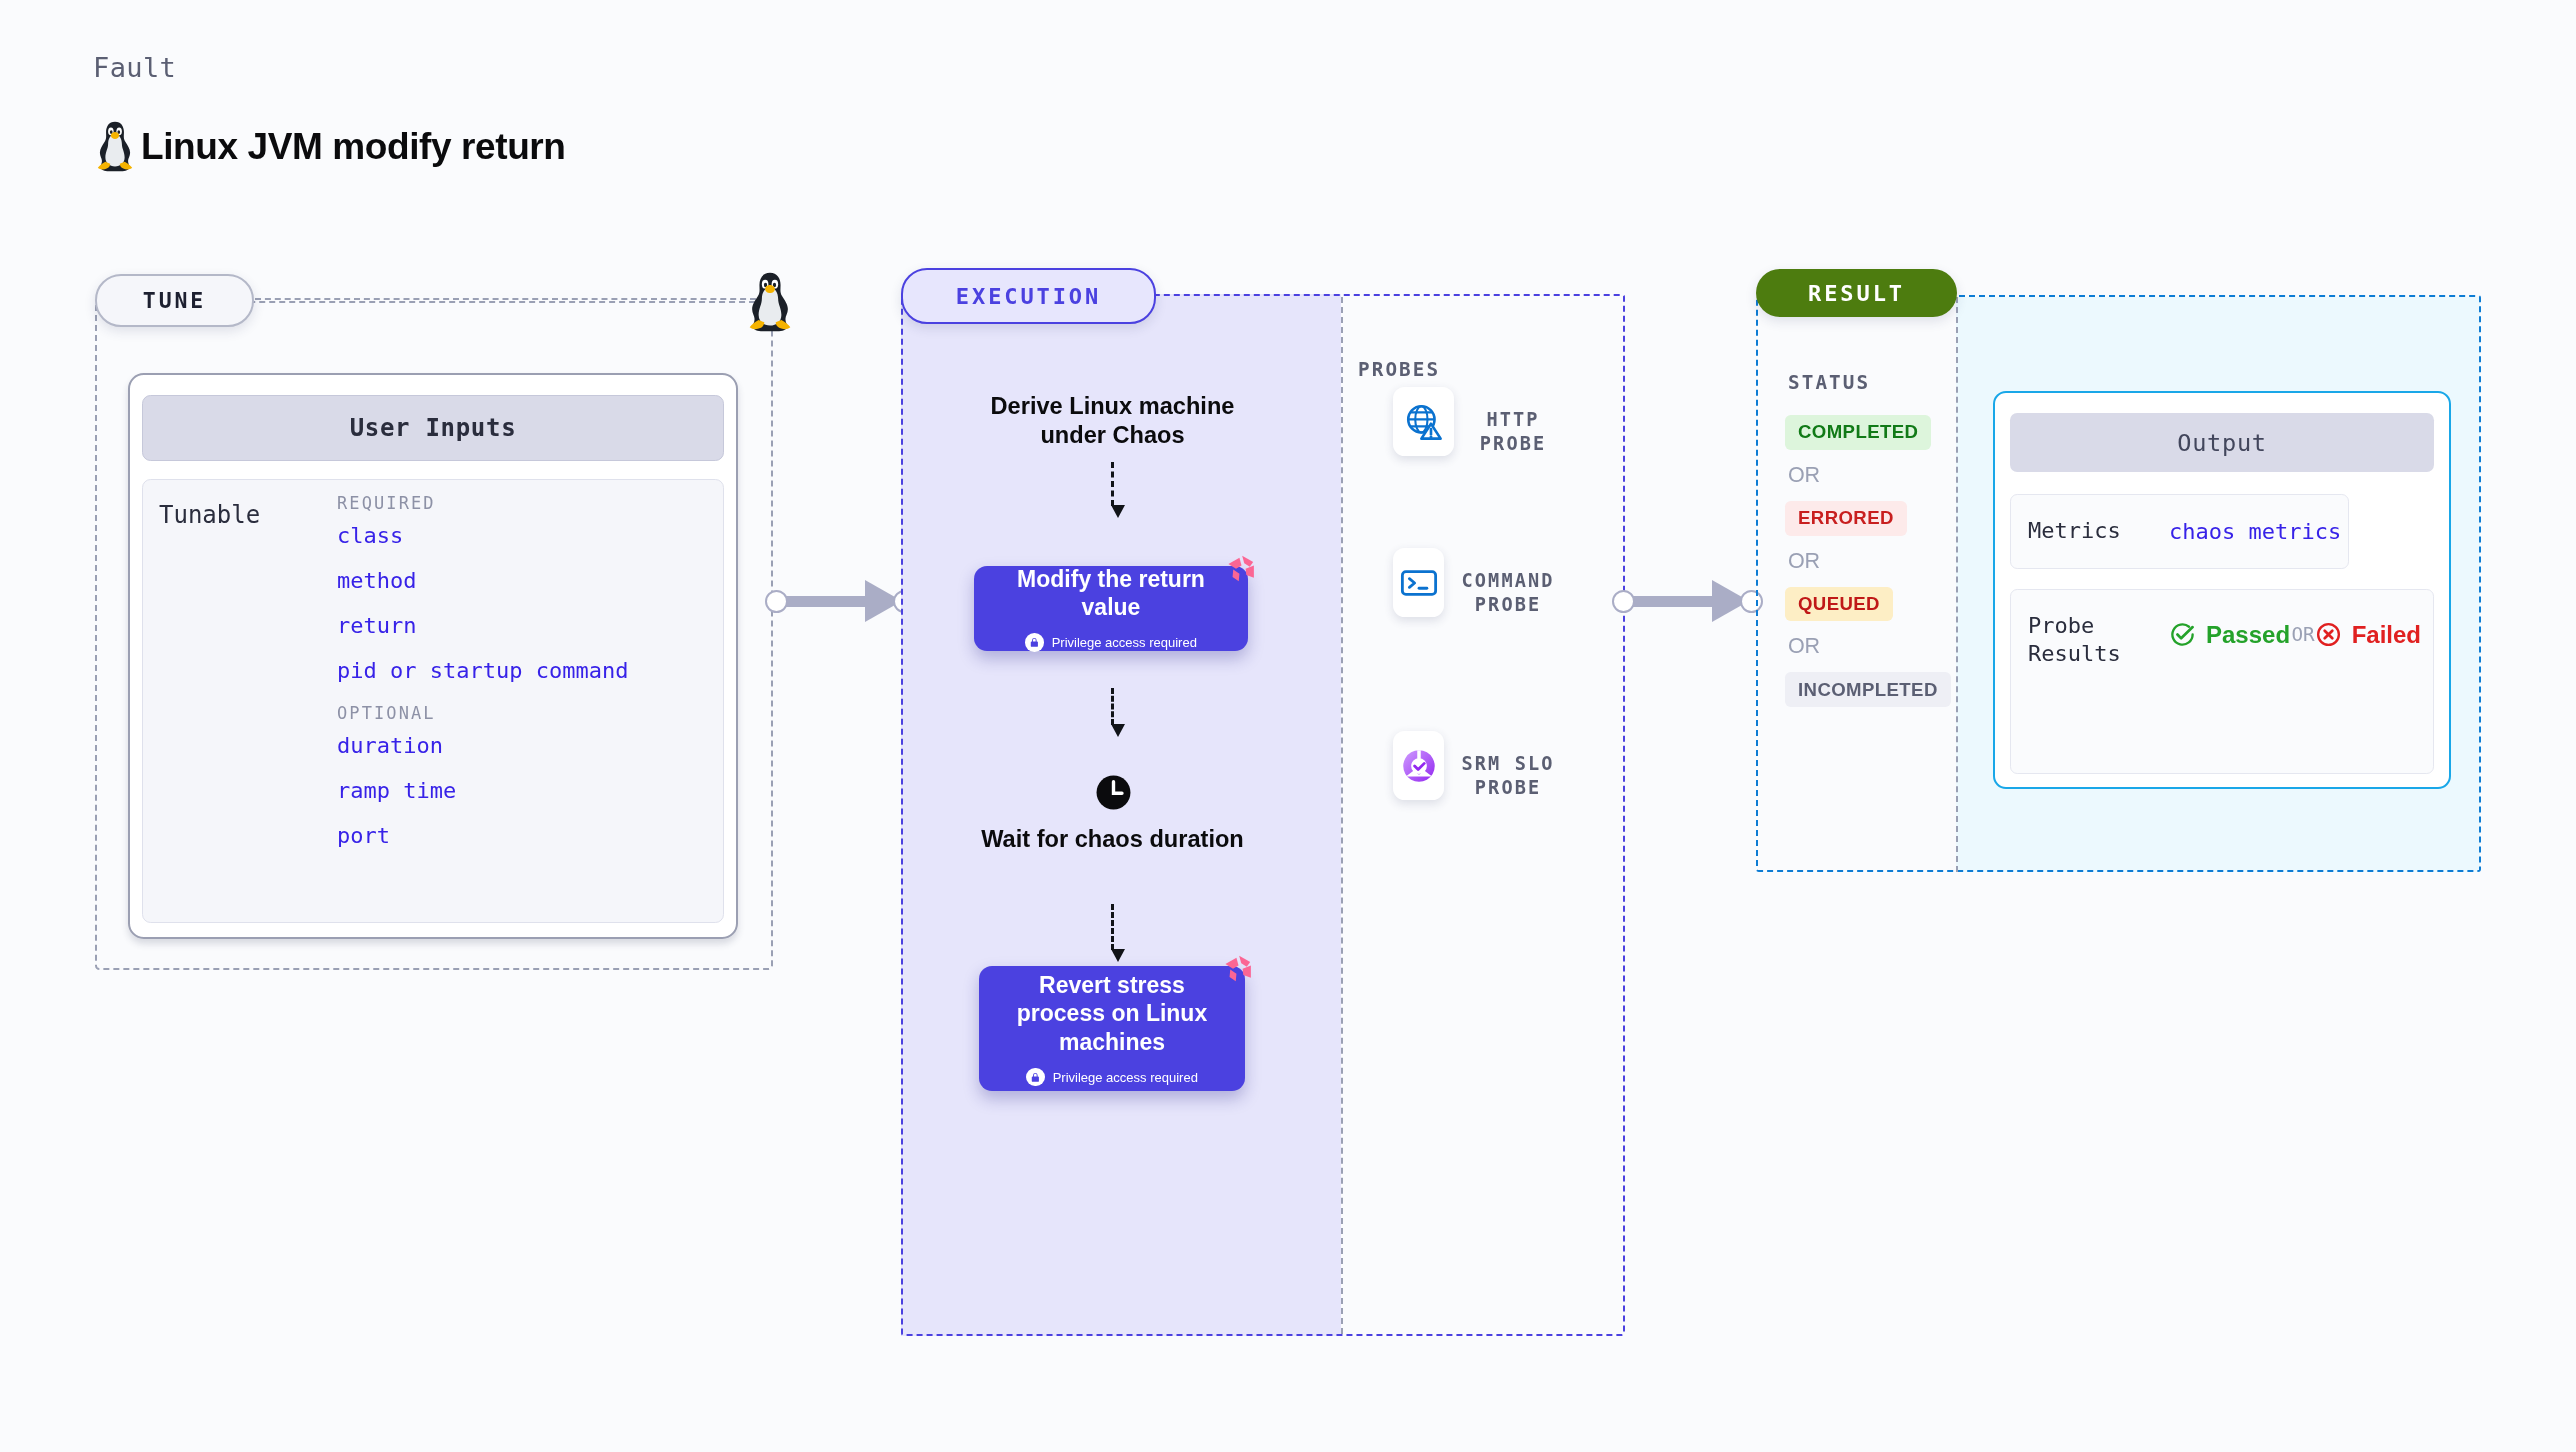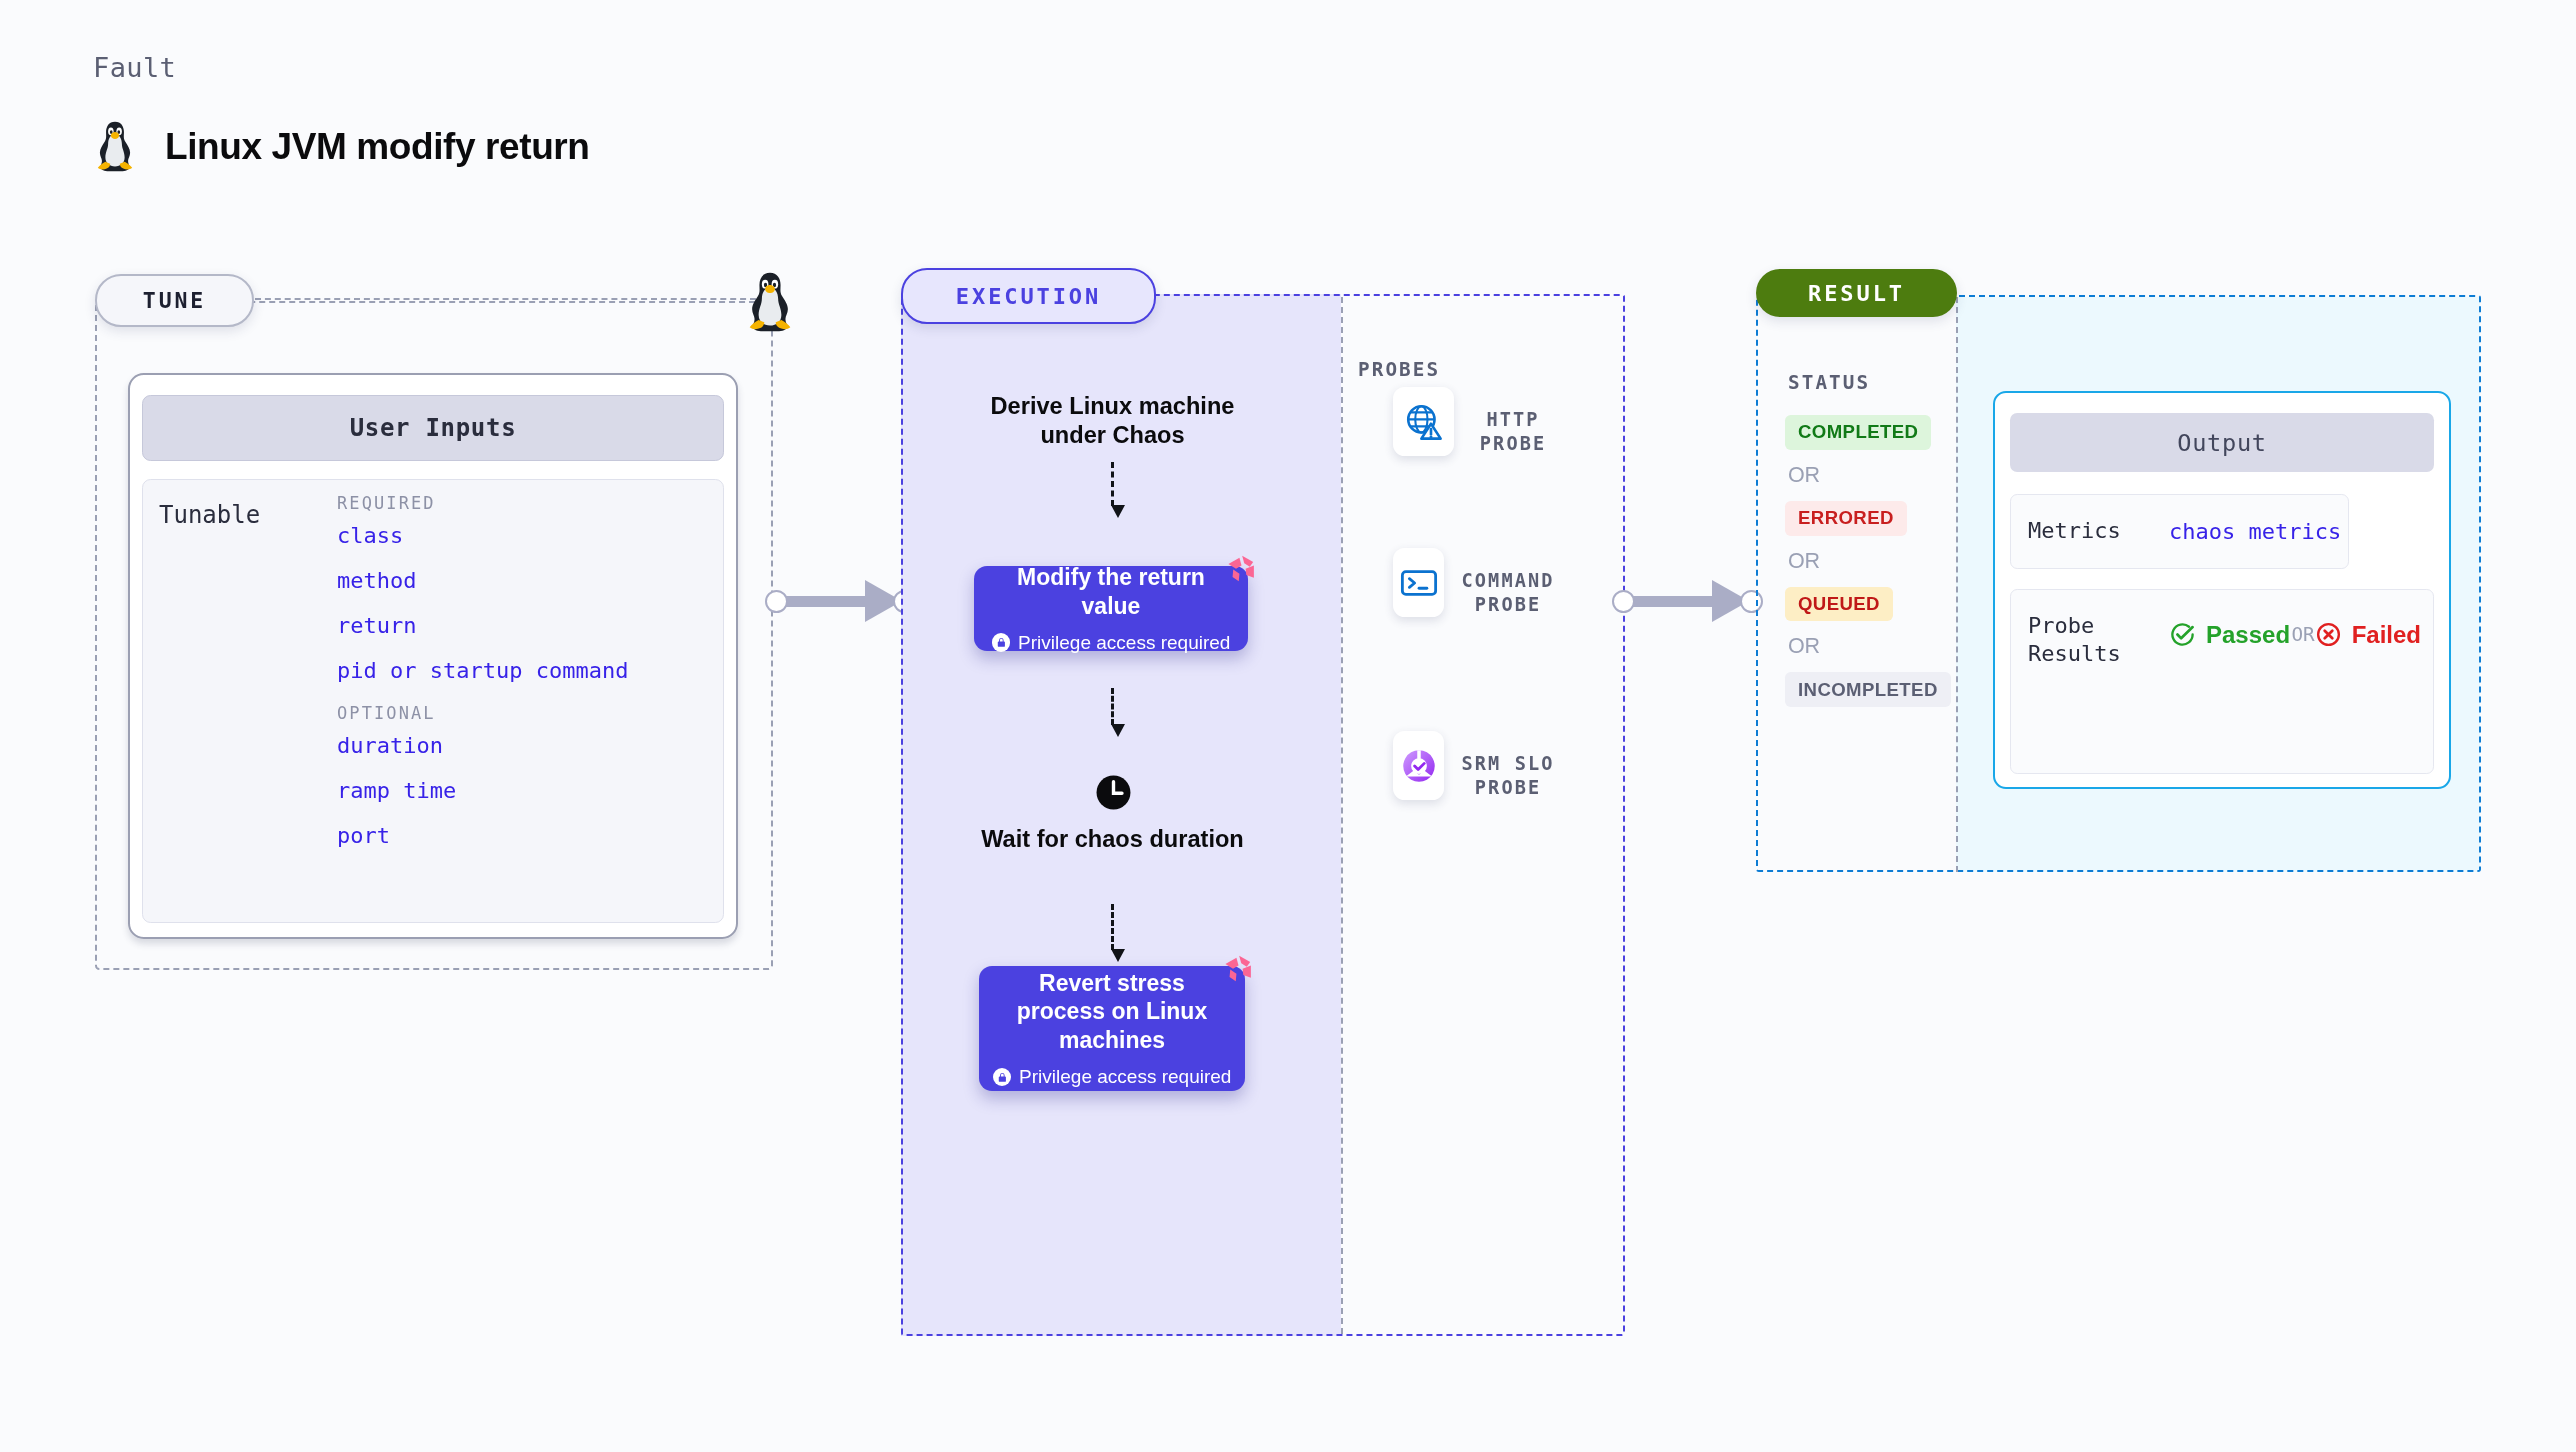--- a/index.html
+++ b/index.html
@@ -9,21 +9,21 @@
     font-family: "Liberation Sans", sans-serif;
   }
   .abs { position: absolute; }
 
   
   #fault-label {
     left: 93px; top: 52px;
     font-family: "DejaVu Sans Mono", monospace;
     font-size: 27px; color: #5b5f73; letter-spacing: 0.4px;
   }
-  #fault-title-row { left: 93px; top: 120px; display: flex; align-items: center; gap: 28px; }
+  #fault-title-row { left: 93px; top: 120px; display: flex; align-items: center; gap: 4px; }
   #fault-title {
     font-size: 37px; font-weight: 700; color: #0b0b0d; letter-spacing: -0.4px;
   }
   .tux { width: 44px; height: 53px; display: block; }
 
   
   .chip {
     display: flex; align-items: center; justify-content: center;
     font-family: "DejaVu Sans Mono", monospace;
     font-weight: 700; letter-spacing: 2.9px;
@@ -123,21 +123,21 @@
   .exec-card {
     background: #4b41e0; border-radius: 13px;
     display: flex; flex-direction: column; align-items: center; justify-content: center;
     box-shadow: 0 7.2px 15.8px rgba(40,35,140,.28);
   }
   .exec-card-title {
     color: #ffffff; font-size: 23px; font-weight: 700; text-align: center;
     line-height: 1.24; padding: 0 17px;
   }
   .priv-row { display: flex; align-items: center; gap: 7.9px; margin-top: 11.5px; }
-  .priv-text { color: #ffffff; font-size: 19px; }
+  .priv-text { color: #ffffff; font-size: 13px; }
   .lock-badge {
     width: 18.6px; height: 18.6px; border-radius: 50%; background: #ffffff;
     display: flex; align-items: center; justify-content: center;
   }
   #exec-card-1 { left: 974px; top: 566px; width: 274px; height: 85px; }
   #exec-card-2 { left: 979px; top: 966px; width: 266px; height: 125px; }
 
   .litmus-badge { position: absolute; right: -10px; top: -13px; width: 33px; height: 33px; }
 
   #clock-icon { left: 1095px; top: 774px; width: 37px; height: 37px; }

